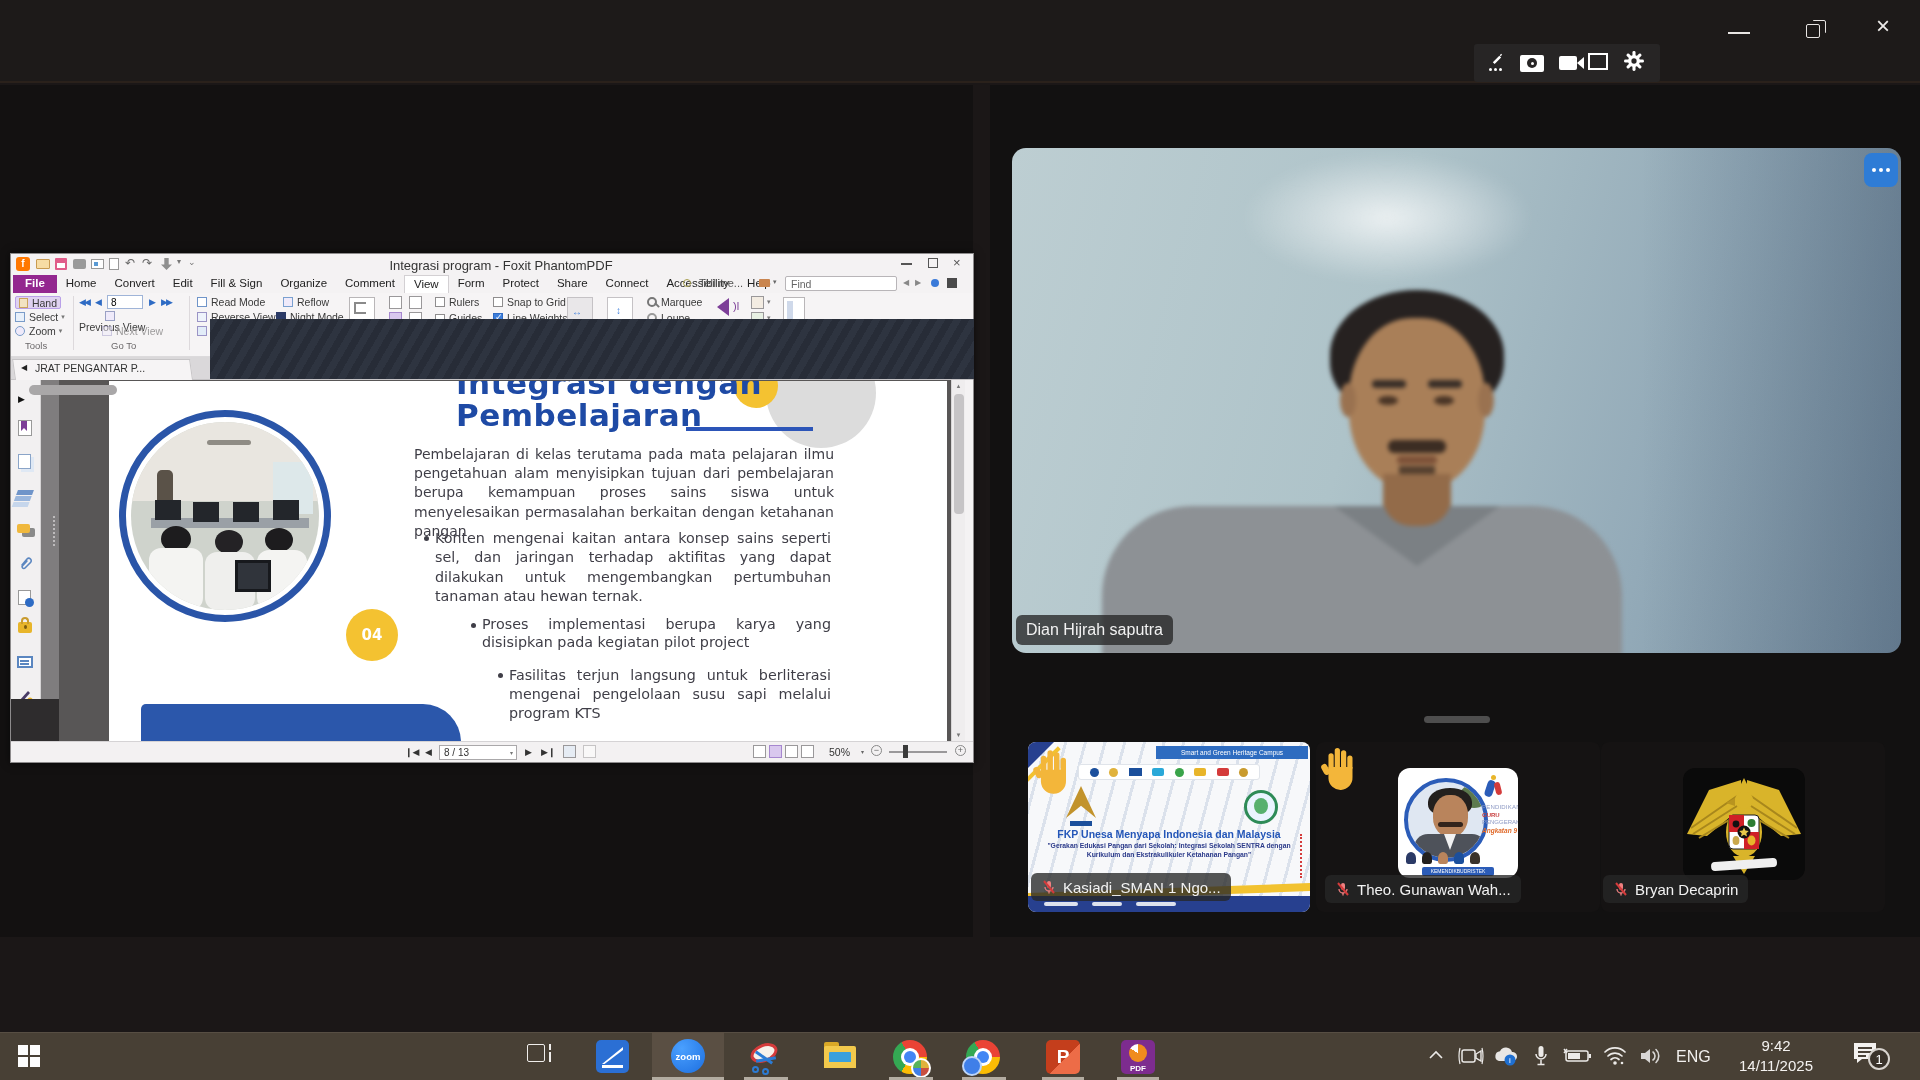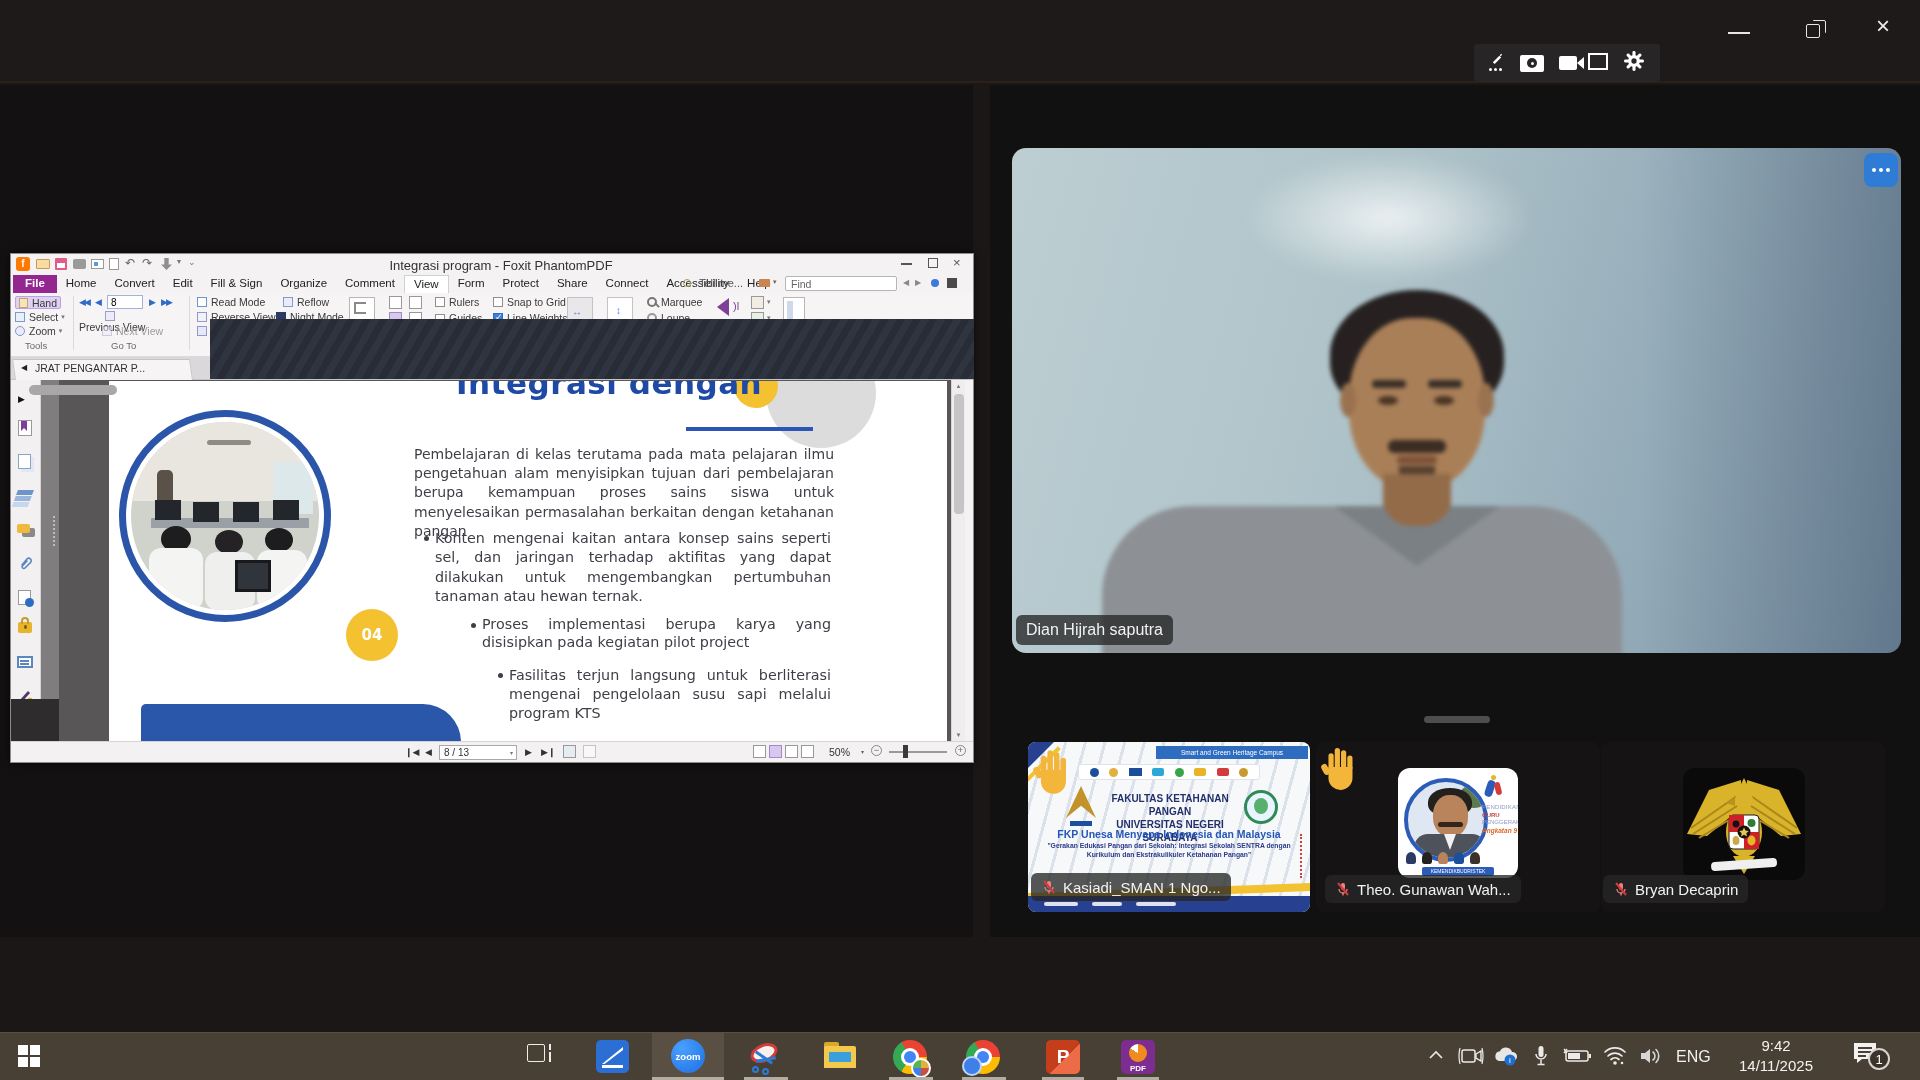--- a/index.html
+++ b/index.html
@@ -312,20 +312,21 @@
       <span style="position:absolute;left:3.5px;top:3px;font-size:6px;color:#777;">▲</span>
       <div style="position:absolute;left:2px;top:14px;width:10px;height:120px;background:#c6c4c6;border-radius:4px;"></div>
       <span style="position:absolute;left:3.5px;bottom:3px;font-size:6px;color:#777;">▼</span>
     </div>
 
     <div class="abs slide" style="left:98px;top:127px;">
       <div class="abs" style="left:657px;top:-43px;width:110px;height:110px;border-radius:50%;background:#dcdcdc;"></div>
       <div class="abs" style="left:625px;top:-17px;width:44px;height:44px;border-radius:50%;background:#f4c231;"></div>
       <div class="abs slide-title" style="left:347px;top:-14px;">
         <div>Integrasi dengan</div>
+        <div>Pembelajaran</div>
       </div>
       <div class="abs" style="left:577px;top:46px;width:127px;height:4px;background:#2c55b8;"></div>
       <div class="abs slide-body" style="left:305px;top:64px;width:420px;font-size:14px;line-height:19.2px;">Pembelajaran di kelas terutama pada mata pelajaran ilmu pengetahuan alam menyisipkan tujuan dari pembelajaran berupa kemampuan proses sains siswa untuk menyelesaikan permasalahan berkaitan dengan ketahanan pangan</div>
       <span class="bdot" style="left:315px;top:155px;"></span>
       <div class="abs slide-body" style="left:326px;top:148px;width:396px;font-size:14.3px;line-height:19.3px;">Konten mengenai kaitan antara konsep sains seperti sel, dan jaringan terhadap aktifitas yang dapat dilakukan untuk mengembangkan pertumbuhan tanaman atau hewan ternak.</div>
       <span class="bdot" style="left:362px;top:242px;"></span>
       <div class="abs slide-body" style="left:373px;top:235px;width:349px;font-size:14.3px;line-height:17.5px;">Proses implementasi berupa karya yang disisipkan pada kegiatan pilot project</div>
       <span class="bdot" style="left:389px;top:292px;"></span>
       <div class="abs slide-body" style="left:400px;top:285px;width:322px;font-size:14.3px;line-height:19px;">Fasilitas terjun langsung untuk berliterasi mengenai pengelolaan susu sapi melalui program KTS</div>
 
@@ -429,24 +430,20 @@
         <i style="width:12px;height:8px;background:#d43b3b;border-radius:2px;"></i>
         <i style="width:9px;height:9px;border-radius:50%;background:#c99b2e;"></i>
     </div>
     <div class="abs" style="left:36px;top:44px;width:34px;height:40px;">
       <i style="position:absolute;left:2px;top:0;width:30px;height:32px;background:#c2932c;clip-path:polygon(0 100%,50% 0,100% 100%,50% 62%);display:block;"></i>
       <i style="position:absolute;left:6px;bottom:0;width:22px;height:5px;background:#1b4f9c;display:block;"></i>
     </div>
     <div class="abs" style="left:216px;top:48px;width:34px;height:34px;border-radius:50%;border:3px solid #2e8b57;background:#eaf4ff;">
         <i style="position:absolute;left:7px;top:5px;width:14px;height:16px;border-radius:50%;background:#57b06e;display:block;"></i>
       </div>
-    <div class="abs" style="left:62px;top:50px;width:160px;text-align:center;font-weight:bold;font-size:10px;line-height:13px;color:#232f6b;">
-      <div>FAKULTAS KETAHANAN PANGAN</div>
-      <div>UNIVERSITAS NEGERI SURABAYA</div>
-    </div>
     <div class="abs" style="left:20px;top:86px;width:242px;text-align:center;font-weight:bold;font-size:10.5px;color:#2456b8;">FKP Unesa Menyapa Indonesia dan Malaysia</div>
     <div class="abs" style="left:14px;top:100px;width:254px;text-align:center;font-weight:bold;font-size:6.8px;line-height:8.5px;color:#2b3a8a;">"Gerakan Edukasi Pangan dari Sekolah: Integrasi Sekolah SENTRA dengan Kurikulum dan Ekstrakulikuler Ketahanan Pangan"</div>
     <div class="abs" style="left:272px;top:92px;width:3px;height:44px;border-left:2px dotted #d43b3b;"></div>
     <div class="abs" style="left:0;top:146px;width:282px;height:8px;background:#f2c230;transform:skewY(-2deg);"></div>
     <div class="abs" style="left:0;top:154px;width:282px;height:16px;background:#27408f;display:flex;align-items:center;gap:14px;padding-left:16px;">
       <i style="width:34px;height:4px;background:rgba(255,255,255,.85);border-radius:2px;"></i>
         <i style="width:30px;height:4px;background:rgba(255,255,255,.85);border-radius:2px;"></i>
         <i style="width:40px;height:4px;background:rgba(255,255,255,.85);border-radius:2px;"></i>
     </div>
     <div class="nametag abs" style="left:3px;top:131px;height:28px;font-size:15px;max-width:240px;">

